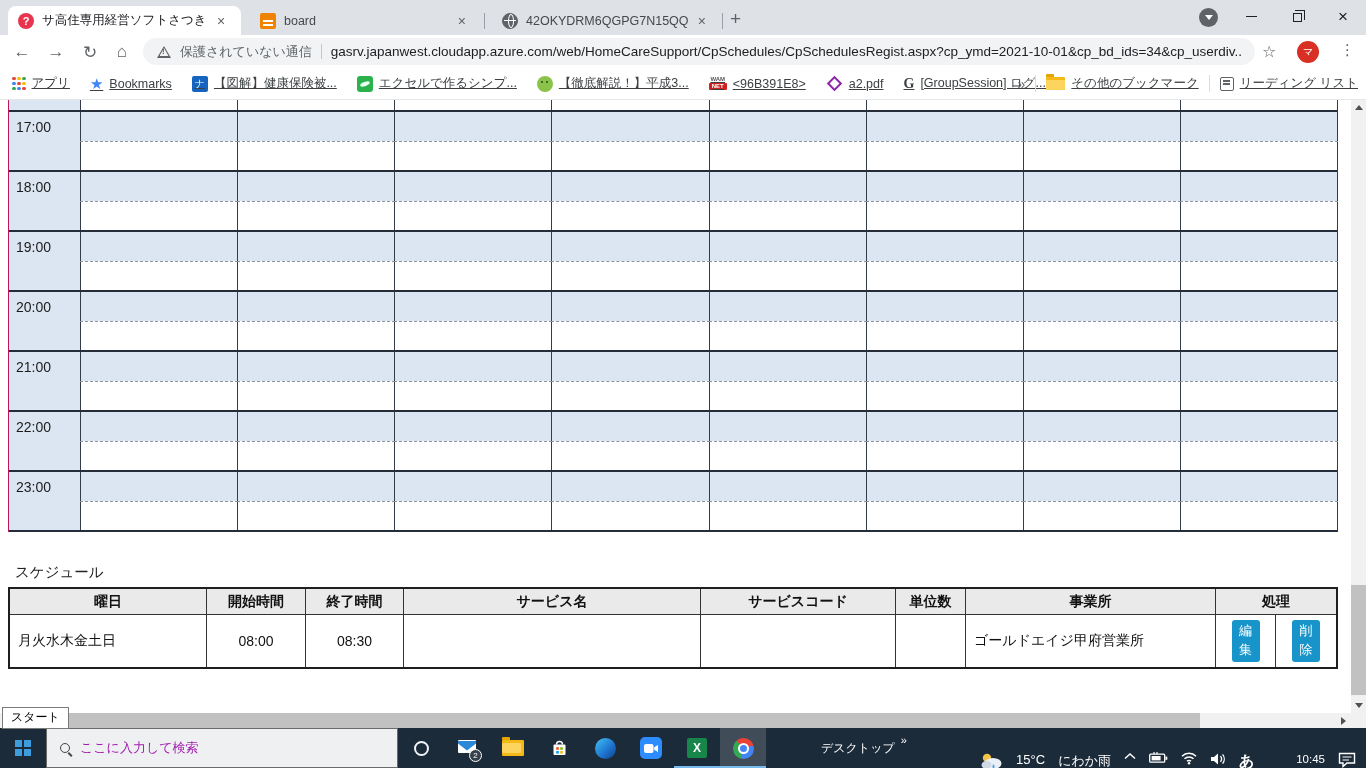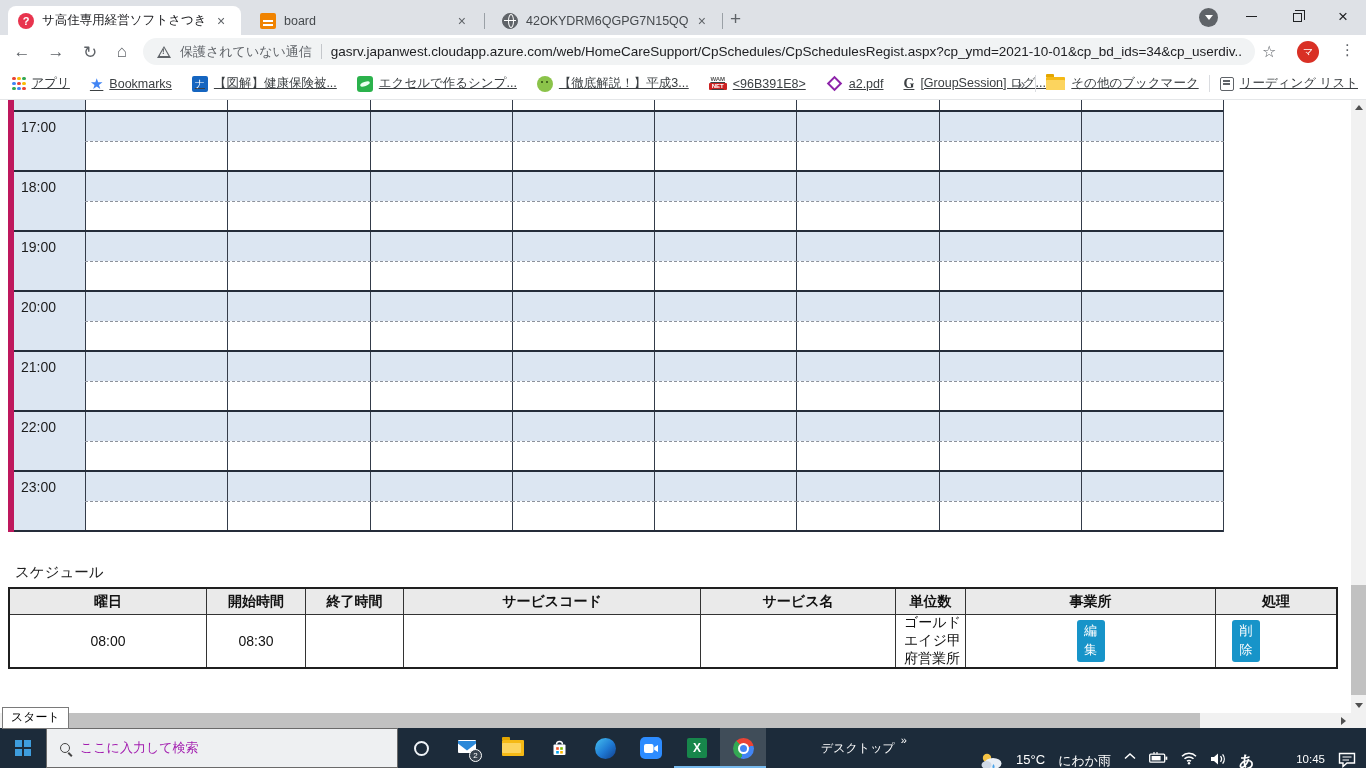--- a/index.html
+++ b/index.html
@@ -65,21 +65,21 @@
   .bk-g { font-size:14px; font-weight:bold; color:#3c4043; font-family:"Liberation Serif","DejaVu Serif",serif; }
   .bk-chev { font-size:14px; color:#5f6368; }
   .bk-sep { width:1px; height:17px; background:#dadce0; }
   .folder-ic { width:19px; height:13px; background:#f5b915; border-radius:1px; position:relative; }
   .folder-ic::before { content:""; position:absolute; top:-3px; left:0; width:8px; height:3px; background:#e3a600; border-radius:1px 1px 0 0; }
   .folder-ic::after { content:""; position:absolute; left:0; top:2.5px; width:19px; height:10.5px; background:#fcd45e; border-radius:1px; }
   .rlist-ic { width:14px; height:14px; border:1.5px solid #5f6368; border-radius:2px; position:relative; }
   .rlist-ic::after { content:""; position:absolute; left:2px; top:2.5px; width:7px; height:1.5px; background:#5f6368; box-shadow:0 3px 0 #5f6368; }
 
   
-  .calendar { position:absolute; left:8px; top:100px; width:1216px; border-left:6px solid #be185d; border-right:1px solid #343c4a; }
+  .calendar { position:absolute; left:8px; top:100px; width:1330px; border-left:1px solid #be185d; border-right:1px solid #343c4a; }
   .cal-strip { display:flex; height:12px; border-bottom:2px solid #252d3a; }
   .cal-strip .t { width:72px; background:#dce6f2; border-right:1px solid #343c4a; }
   .cal-strip .c { flex:1; background:#fff; border-right:1px solid #343c4a; }
   .cal-strip .c:last-child { border-right:none; }
   .cal-row { display:flex; height:60px; border-bottom:2px solid #252d3a; }
   .cal-time { width:72px; background:#dce6f2; border-right:1px solid #343c4a; font-size:14px; color:#1c1c1c; padding:7px 0 0 7px; }
   .cal-cell { flex:1; border-right:1px solid #343c4a; position:relative; background:linear-gradient(#dce6f2 0 29px, #ffffff 29px); }
   .cal-cell:last-child { border-right:none; }
   .cal-cell::after { content:""; position:absolute; left:-1px; right:-1px; top:29px; border-top:1px dashed #8d929b; }
 
@@ -338,27 +338,28 @@
       <div class="cal-cell"></div>
   </div>
 </div>
 
 <div class="sched-title">スケジュール</div>
 <div class="sched">
   <div class="srow shead">
     <div>曜日</div>
     <div>開始時間</div>
     <div>終了時間</div>
+    <div>サービス名</div>
     <div>サービスコード</div>
-    <div>サービス名</div>
     <div>単位数</div>
     <div>事業所</div>
     <div class="span2">処理</div>
   </div>
   <div class="srow sdata">
+    <div class="pl">月火水木金土日</div>
     <div class="ctr">08:00</div>
     <div class="ctr">08:30</div>
     <div class="pl"></div>
     <div class="pl"></div>
     <div class="ctr"></div>
     <div class="pl">ゴールドエイジ甲府営業所</div>
     <div class="ctr">
         <button class="btn-blue">編集</button>
       </div>
     <div class="ctr">

